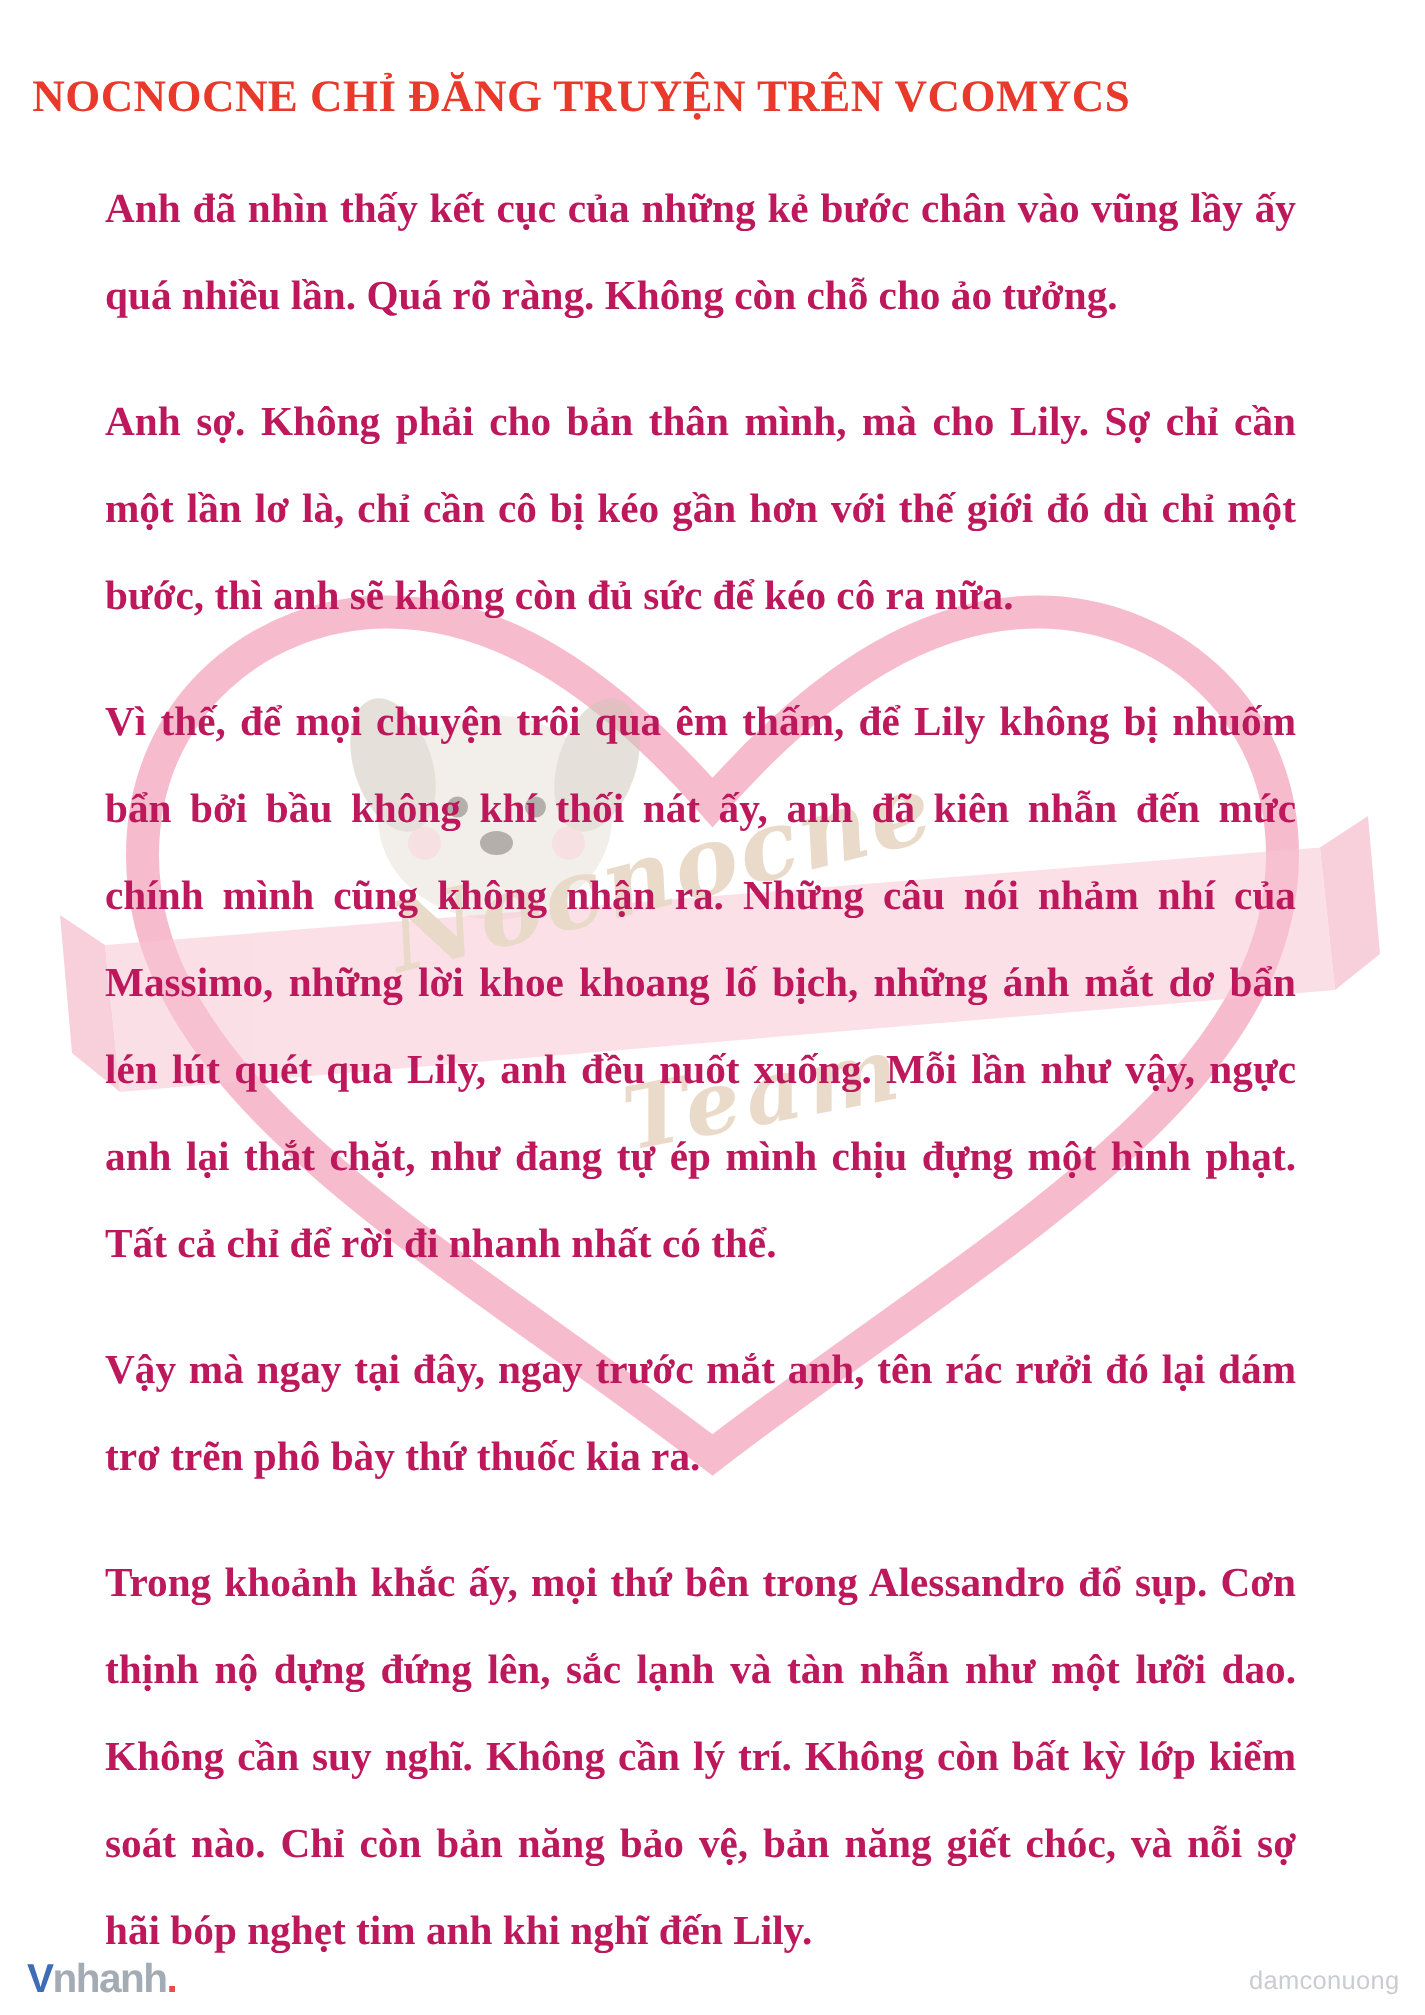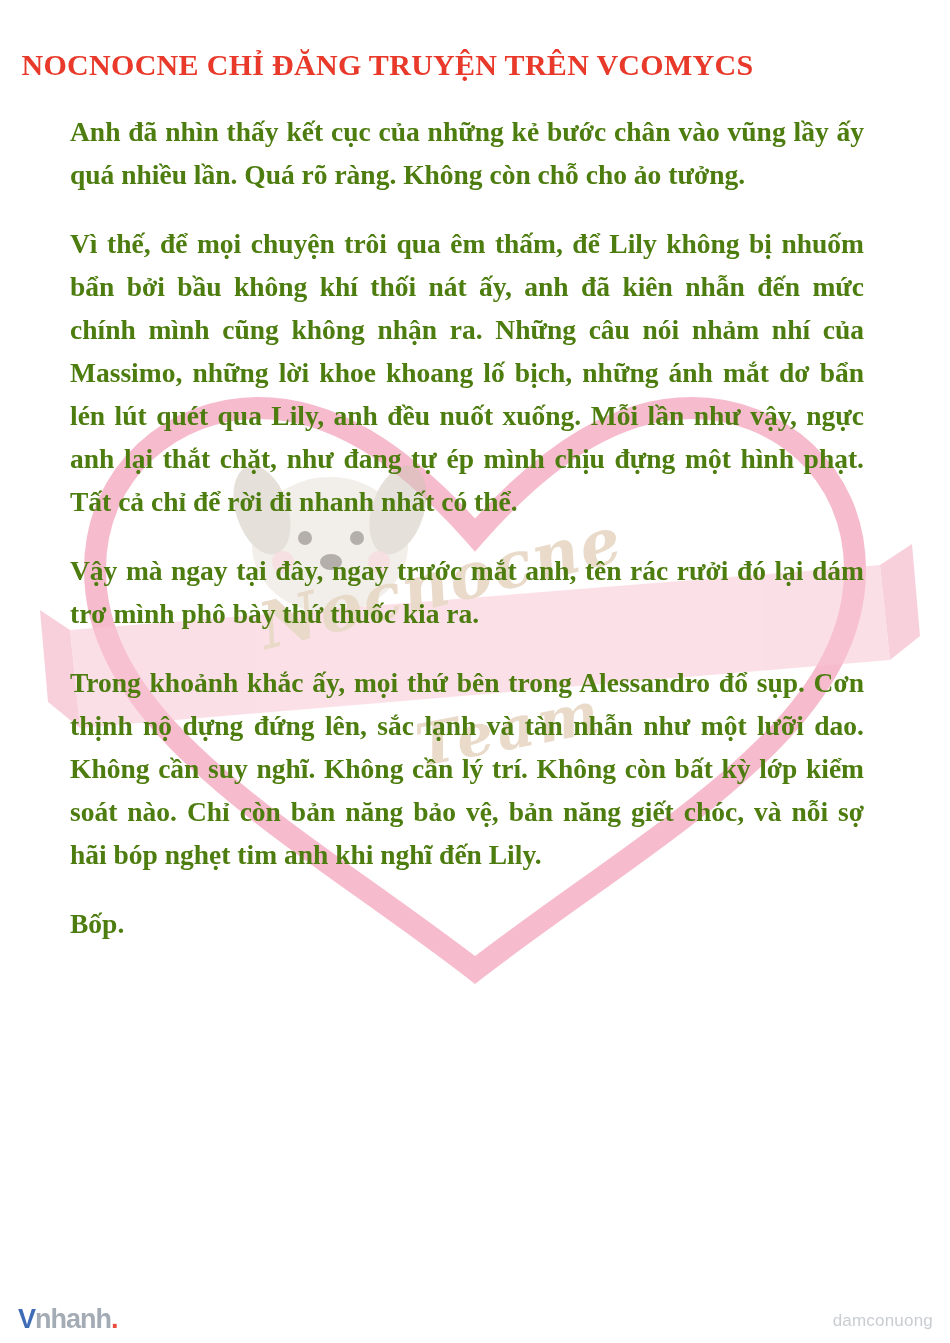--- a/index.html
+++ b/index.html
@@ -73,25 +73,25 @@
 
   
   .content {
     position: absolute;
     left: 70px;
     top: 110px;
     width: 812px;
     z-index: 2;
   }
   .para {
-    color: #4d7c0f;
+    color: #be185d;
     font-family: "Liberation Serif", serif;
     font-weight: bold;
     font-size: 27.5px;
-    line-height: 43px;
+    line-height: 58px;
     text-align: justify;
     margin: 0 18px 26px 0;
     text-justify: inter-word;
   }
   .para:last-child { margin-bottom: 0; }
 
   
   .footer-bar {
     position: absolute;
     left: 0;
@@ -153,22 +153,23 @@
   </svg>
   <div class="wm-text wm-nocnocne">Nocnocne</div>
   <div class="wm-text wm-team">Team</div>
 
   <div class="doc-header">
     <span class="title">NOCNOCNE CHỈ ĐĂNG TRUYỆN TRÊN VCOMYCS</span>
   </div>
 
   <div class="content">
     <p class="para">Anh đã nhìn thấy kết cục của những kẻ bước chân vào vũng lầy ấy quá nhiều lần. Quá rõ ràng. Không còn chỗ cho ảo tưởng.</p>
+    <p class="para">Anh sợ. Không phải cho bản thân mình, mà cho Lily. Sợ chỉ cần một lần lơ là, chỉ cần cô bị kéo gần hơn với thế giới đó dù chỉ một bước, thì anh sẽ không còn đủ sức để kéo cô ra nữa.</p>
     <p class="para">Vì thế, để mọi chuyện trôi qua êm thấm, để Lily không bị nhuốm bẩn bởi bầu không khí thối nát ấy, anh đã kiên nhẫn đến mức chính mình cũng không nhận ra. Những câu nói nhảm nhí của Massimo, những lời khoe khoang lố bịch, những ánh mắt dơ bẩn lén lút quét qua Lily, anh đều nuốt xuống. Mỗi lần như vậy, ngực anh lại thắt chặt, như đang tự ép mình chịu đựng một hình phạt. Tất cả chỉ để rời đi nhanh nhất có thể.</p>
-    <p class="para">Vậy mà ngay tại đây, ngay trước mắt anh, tên rác rưởi đó lại dám trơ mình phô bày thứ thuốc kia ra.</p>
+    <p class="para">Vậy mà ngay tại đây, ngay trước mắt anh, tên rác rưởi đó lại dám trơ trẽn phô bày thứ thuốc kia ra.</p>
     <p class="para">Trong khoảnh khắc ấy, mọi thứ bên trong Alessandro đổ sụp. Cơn thịnh nộ dựng đứng lên, sắc lạnh và tàn nhẫn như một lưỡi dao. Không cần suy nghĩ. Không cần lý trí. Không còn bất kỳ lớp kiểm soát nào. Chỉ còn bản năng bảo vệ, bản năng giết chóc, và nỗi sợ hãi bóp nghẹt tim anh khi nghĩ đến Lily.</p>
     <p class="para">Bốp.</p>
   </div>
 
   <div class="footer-bar">
     <div class="logo">
       <span class="v">V</span>
       <span class="comycs">nhanh</span>
       <span class="dot">.</span>
     </div>

